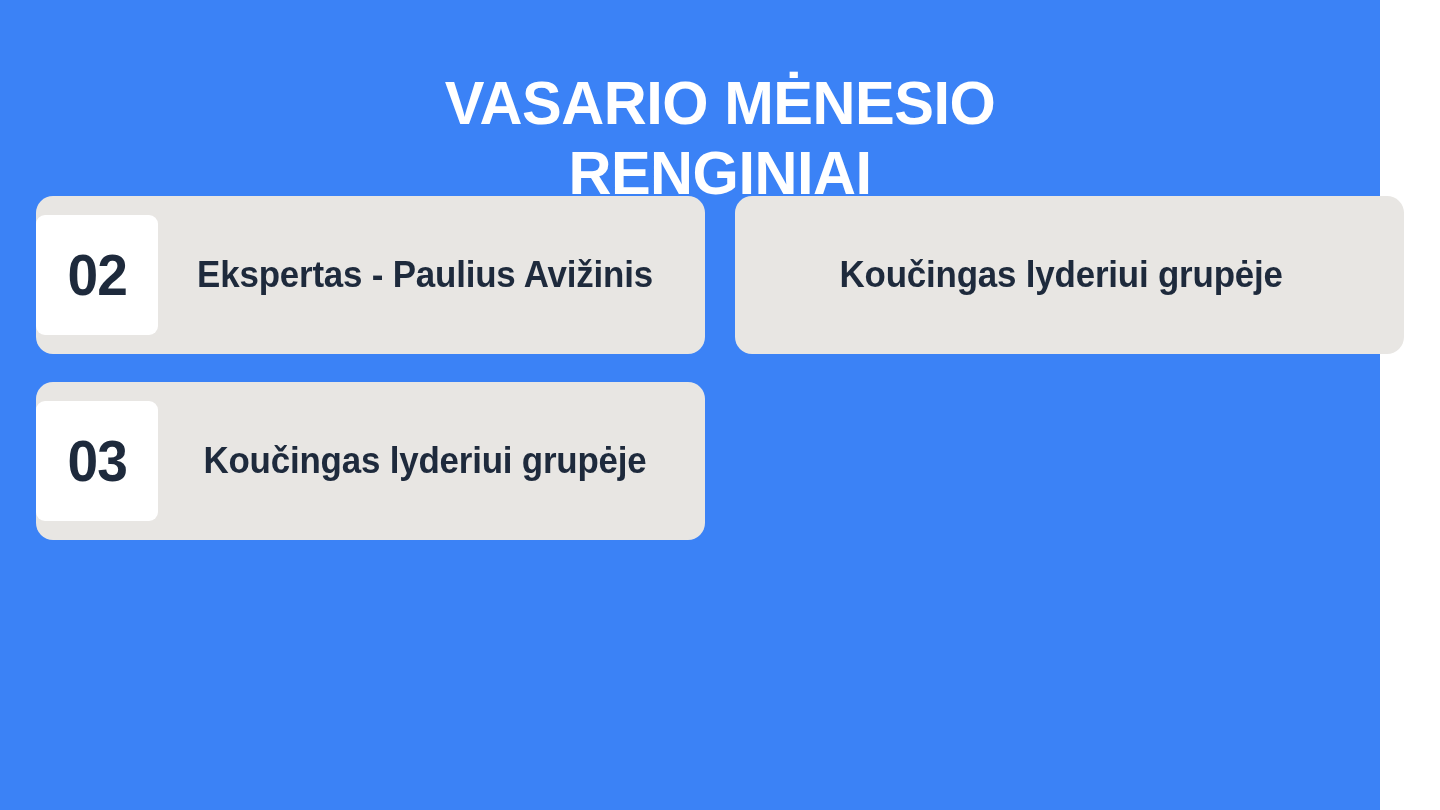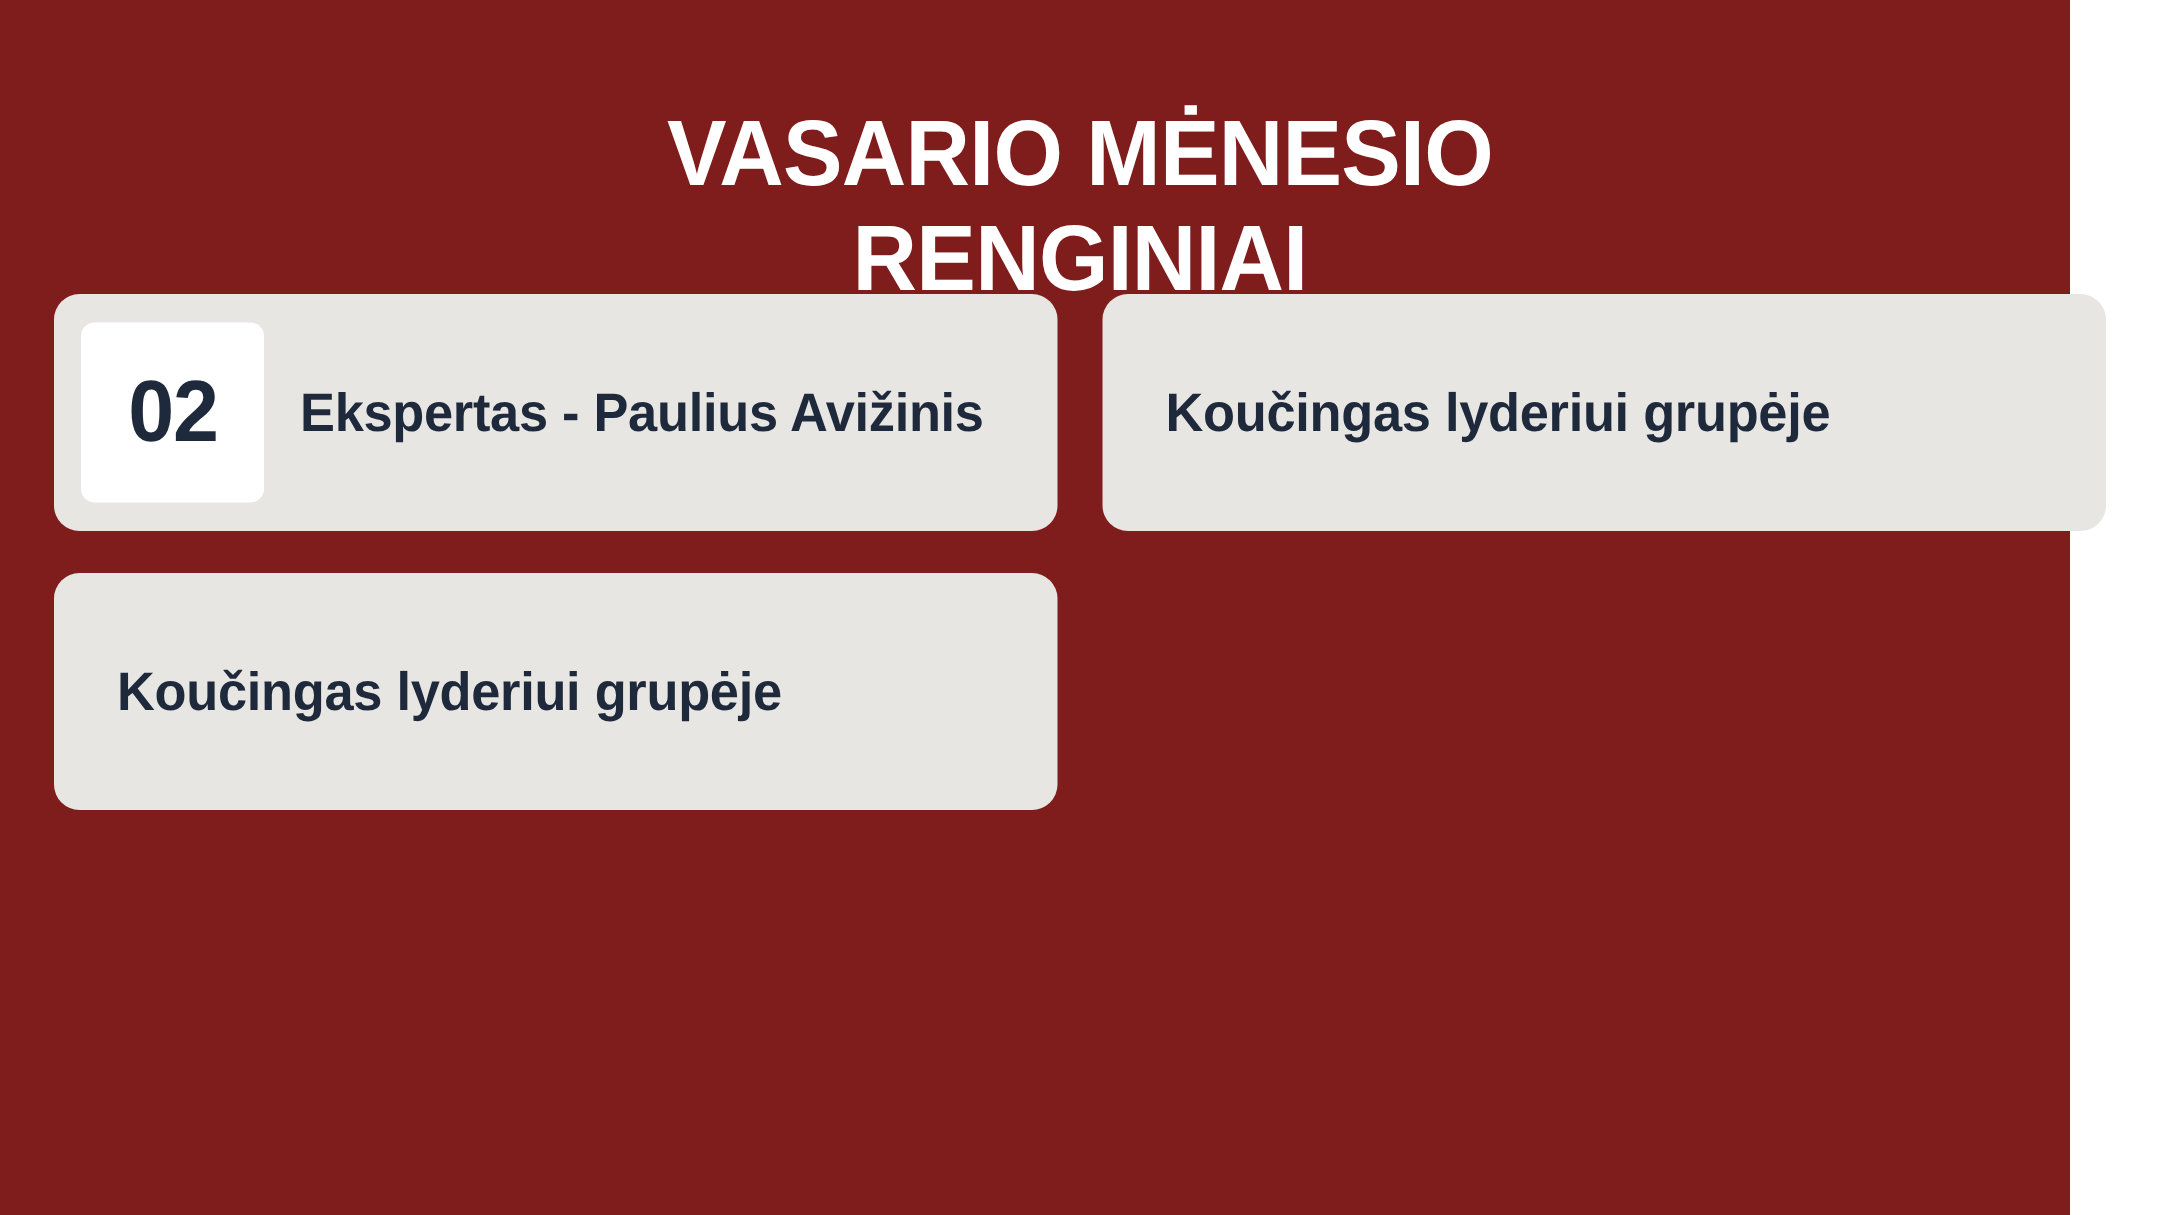--- a/index.html
+++ b/index.html
@@ -13,21 +13,21 @@
     height: 810px;
     overflow: hidden;
     font-family: "Liberation Sans", "DejaVu Sans", sans-serif;
     -webkit-font-smoothing: antialiased;
   }
 
   .slide {
     position: relative;
     width: 1380px;
     height: 810px;
-    background: #7f1d1d;
+    background: #3b82f6;
     box-sizing: border-box;
   }
 
   
   .slide-title {
     position: absolute;
     left: 0;
     top: 26px;
     width: 1440px;
     text-align: center;
@@ -53,23 +53,23 @@
     grid-template-rows: 158px 158px;
     column-gap: 30px;
     row-gap: 28px;
   }
 
   .event-card {
     background: #e8e6e3;
     border-radius: 17px;
     display: flex;
     align-items: center;
-    padding-left: 18px;
     box-sizing: border-box;
     overflow: hidden;
+    text-align: center;
   }
 
   .event-day-tile {
     flex: 0 0 auto;
     width: 122px;
     height: 120px;
     background: #ffffff;
     border-radius: 9px;
     display: flex;
     align-items: center;
@@ -115,18 +115,21 @@
         <span class="event-day-number">02</span>
       </div>
       <div class="event-title">Ekspertas - Paulius Avižinis</div>
     </div>
 
     <div class="event-card">
       <div class="event-title">Koučingas lyderiui grupėje</div>
     </div>
 
     <div class="event-card">
+      <div class="event-day-tile">
+        <span class="event-day-number">03</span>
+      </div>
       <div class="event-title">Koučingas lyderiui grupėje</div>
     </div>
 
 
   </div>
 </div>
 
 </body></html>

